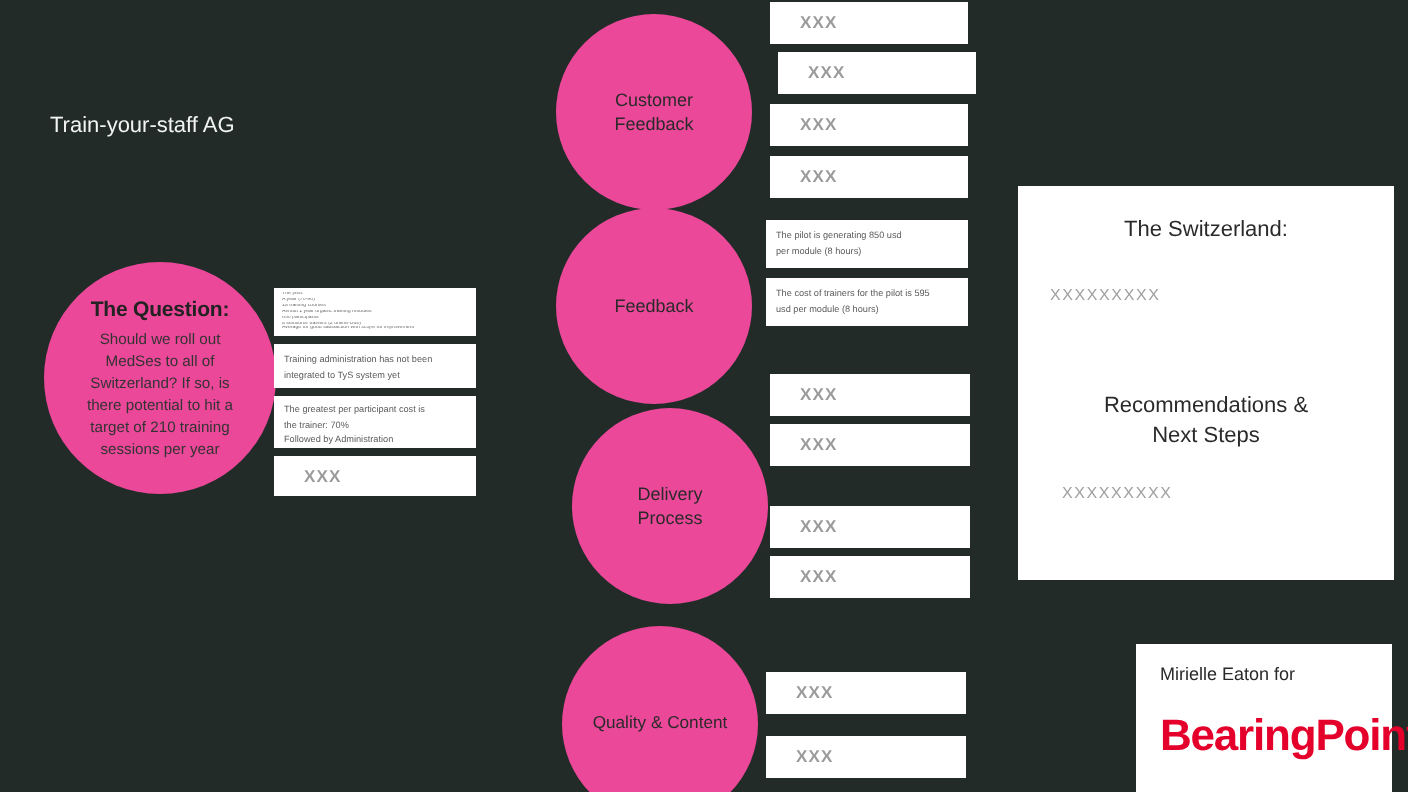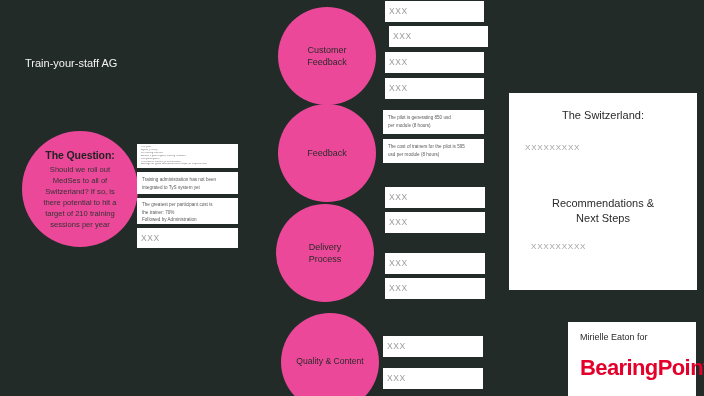--- a/index.html
+++ b/index.html
@@ -79,35 +79,36 @@
   }
 
   .circle-cat {
     width: 98px;
     height: 98px;
     font-size: 9px;
     font-weight: 500;
   }
   .circle-cust  { left: 278px; top: 7px; }
   .circle-fin   { left: 278px; top: 104px; }
-  .circle-del   { left: 276px; top: 204px; }
+  .circle-del   { left: 286px; top: 204px; }
   .circle-qual  { left: 281px; top: 313px; }
   .circle-qual .circle-text { font-size: 8.6px; white-space: nowrap; }
 
   
   .card {
     position: absolute;
     background: #ffffff;
     box-sizing: border-box;
   }
   .card-xxx {
     color: #9b9b9b;
     font-size: 8.5px;
-    padding: 5px 4px;
+    padding: 5px 15px;
     letter-spacing: 0.6px;
+    font-weight: bold;
   }
 
   
   .wwh-header {
     left: 137px; top: 106px; width: 101px; height: 22px;
     display: flex; align-items: center; padding-left: 8px;
     font-size: 9px; color: #2a2a2a;
   }
   .wwh-bullets {
     left: 137px; top: 144px; width: 101px; height: 24px;

